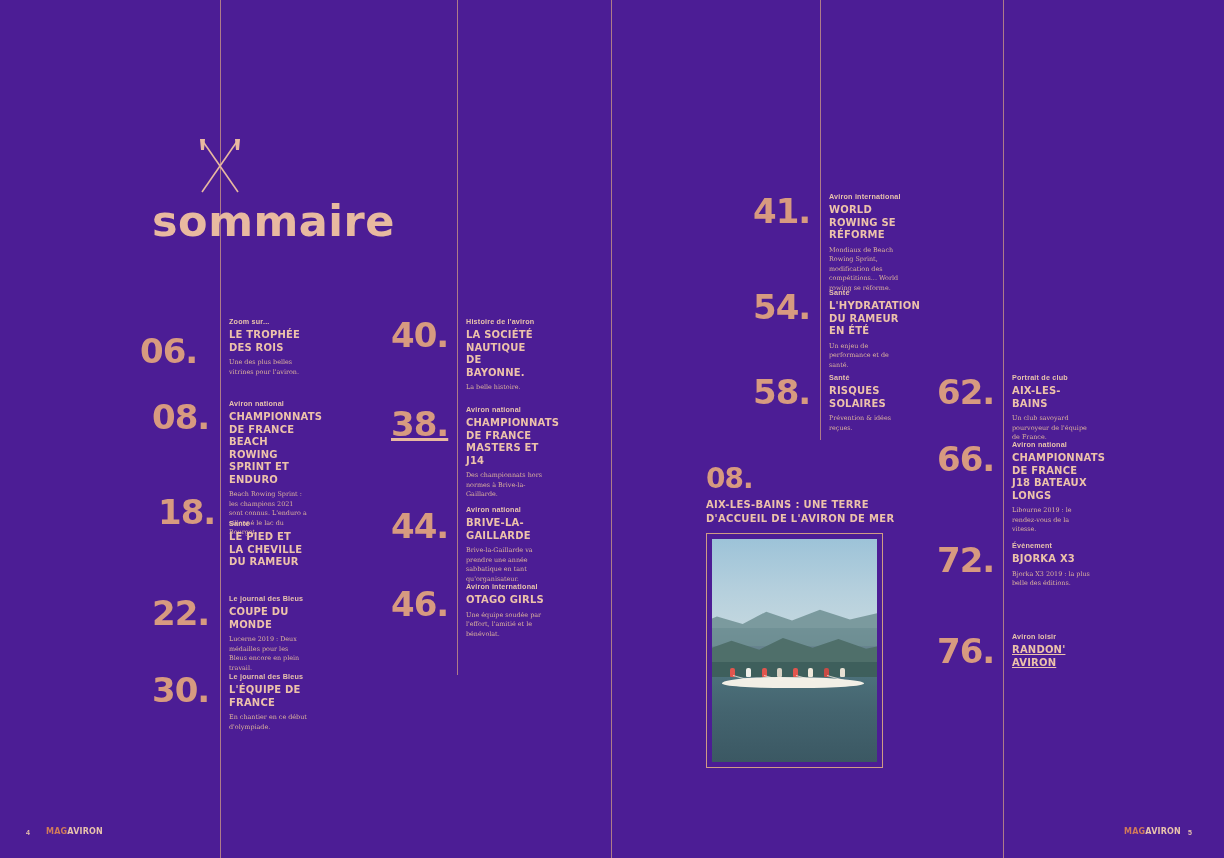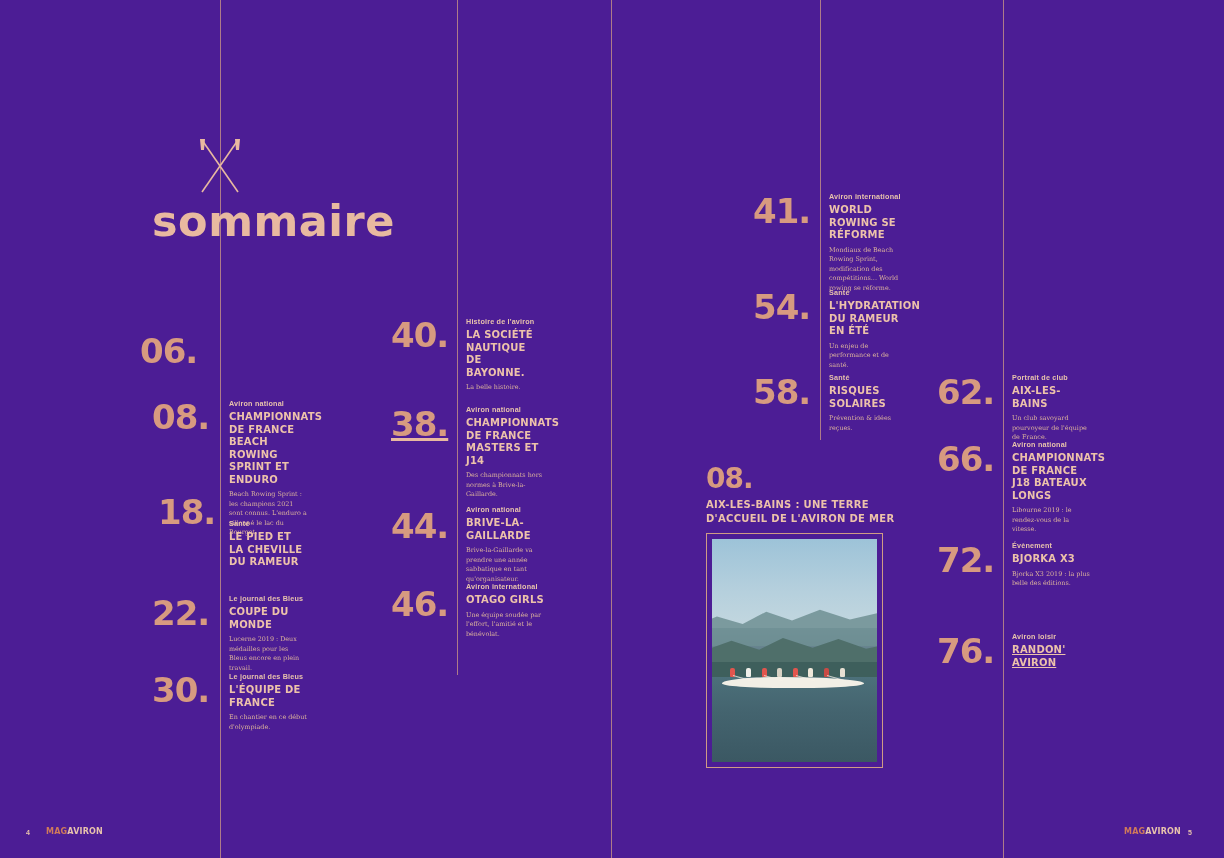--- a/index.html
+++ b/index.html
@@ -193,20 +193,25 @@
   <svg class="oars" viewBox="0 0 48 56">
     <line x1="6" y1="2" x2="42" y2="54" stroke="#e8b9a0" stroke-width="1.6"></line>
     <line x1="42" y1="2" x2="6" y2="54" stroke="#e8b9a0" stroke-width="1.6"></line>
     <path d="M4 1 L9 1 L8 12 L5 12 Z" fill="#e8b9a0"></path>
     <path d="M39 1 L44 1 L43 12 L40 12 Z" fill="#e8b9a0"></path>
   </svg>
   <div class="title-sommaire">sommaire</div>
 
   <div class="entry" style="left:140px; top:318px;margin-top:16px;">
     <div class="num">06.</div>
+  </div>
+  <div class="txtcol" style="left:229px; top:317px;">
+    <div class="kicker">Zoom sur...</div>
+    <div class="heading" style="width:90px;">LE TROPHÉE DES ROIS</div>
+    <div class="desc">Une des plus belles vitrines pour l'aviron.</div>
   </div>
 
   <div class="entry" style="left:152px; top:400px;">
     <div class="num">08.</div>
   </div>
   <div class="txtcol" style="left:229px; top:399px;">
     <div class="kicker">Aviron national</div>
     <div class="heading" style="width:88px;">CHAMPIONNATS DE FRANCE BEACH ROWING SPRINT ET ENDURO</div>
     <div class="desc">Beach Rowing Sprint : les champions 2021 sont connus. L'enduro a sillonné le lac du Bourget.</div>
   </div>

